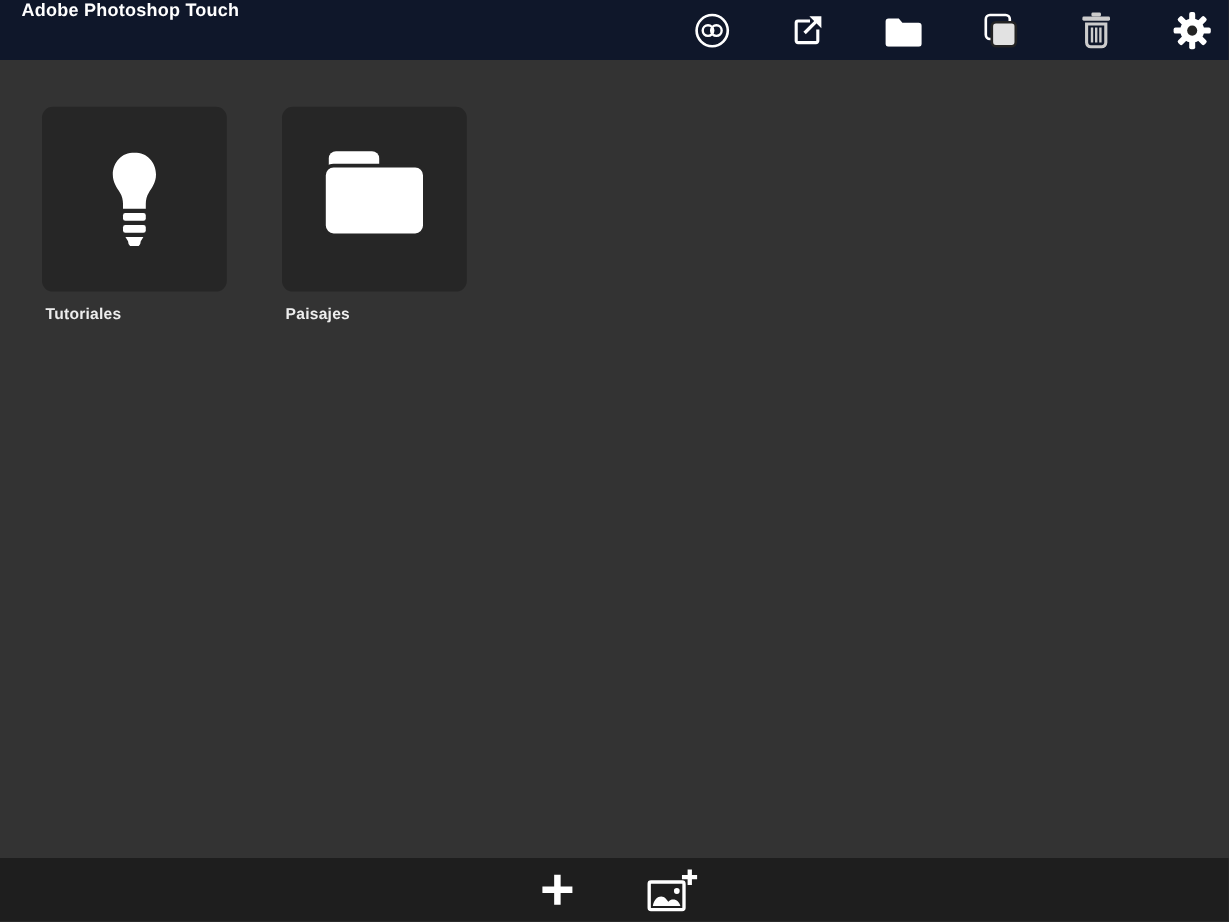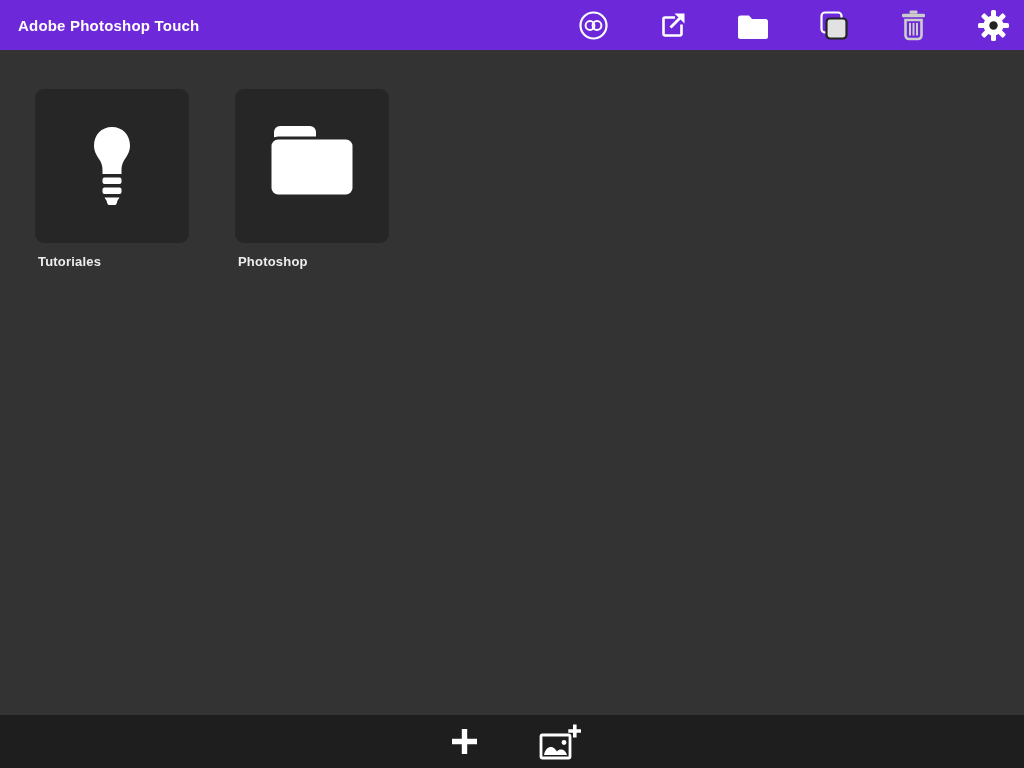--- a/index.html
+++ b/index.html
@@ -6,22 +6,22 @@
   html, body { width: 1024px; height: 768px; overflow: hidden; }
   body {
     font-family: "Liberation Sans", "DejaVu Sans", sans-serif;
     background: #333333;
     position: relative;
   }
 
   
   .topbar {
     position: absolute; top: 0; left: 0; width: 1024px; height: 50px;
-    background: #6d28d9;
-    display: flex; align-items: center;
+    background: #0f172a;
+    display: flex; 
   }
   .topbar-title {
     color: #ffffff; font-size: 15px; font-weight: bold;
     letter-spacing: 0.2px; margin-left: 18px;
   }
   .topbar-actions {
     position: absolute; right: 14px; top: 0; height: 50px;
     display: flex; align-items: center; gap: 46px;
   }
   .tb-btn {
@@ -178,21 +178,21 @@
 
     <div class="project">
       <div class="tile">
         <span style="margin-top:-8px;">
           <svg width="90" height="76" viewBox="0 0 90 76">
             <rect x="7" y="2" width="42" height="18" rx="6" fill="#ffffff"></rect>
             <rect x="3" y="14" width="84" height="58" rx="8" fill="#ffffff" stroke="#262626" stroke-width="3"></rect>
           </svg>
         </span>
       </div>
-      <div class="project-label">Photoshop</div>
+      <div class="project-label">Paisajes</div>
     </div>
 
   </div>
 </main>
 
 <footer class="bottombar">
 
   <div class="bb-btn">
     <span>
       <svg width="27" height="27" viewBox="0 0 27 27">

